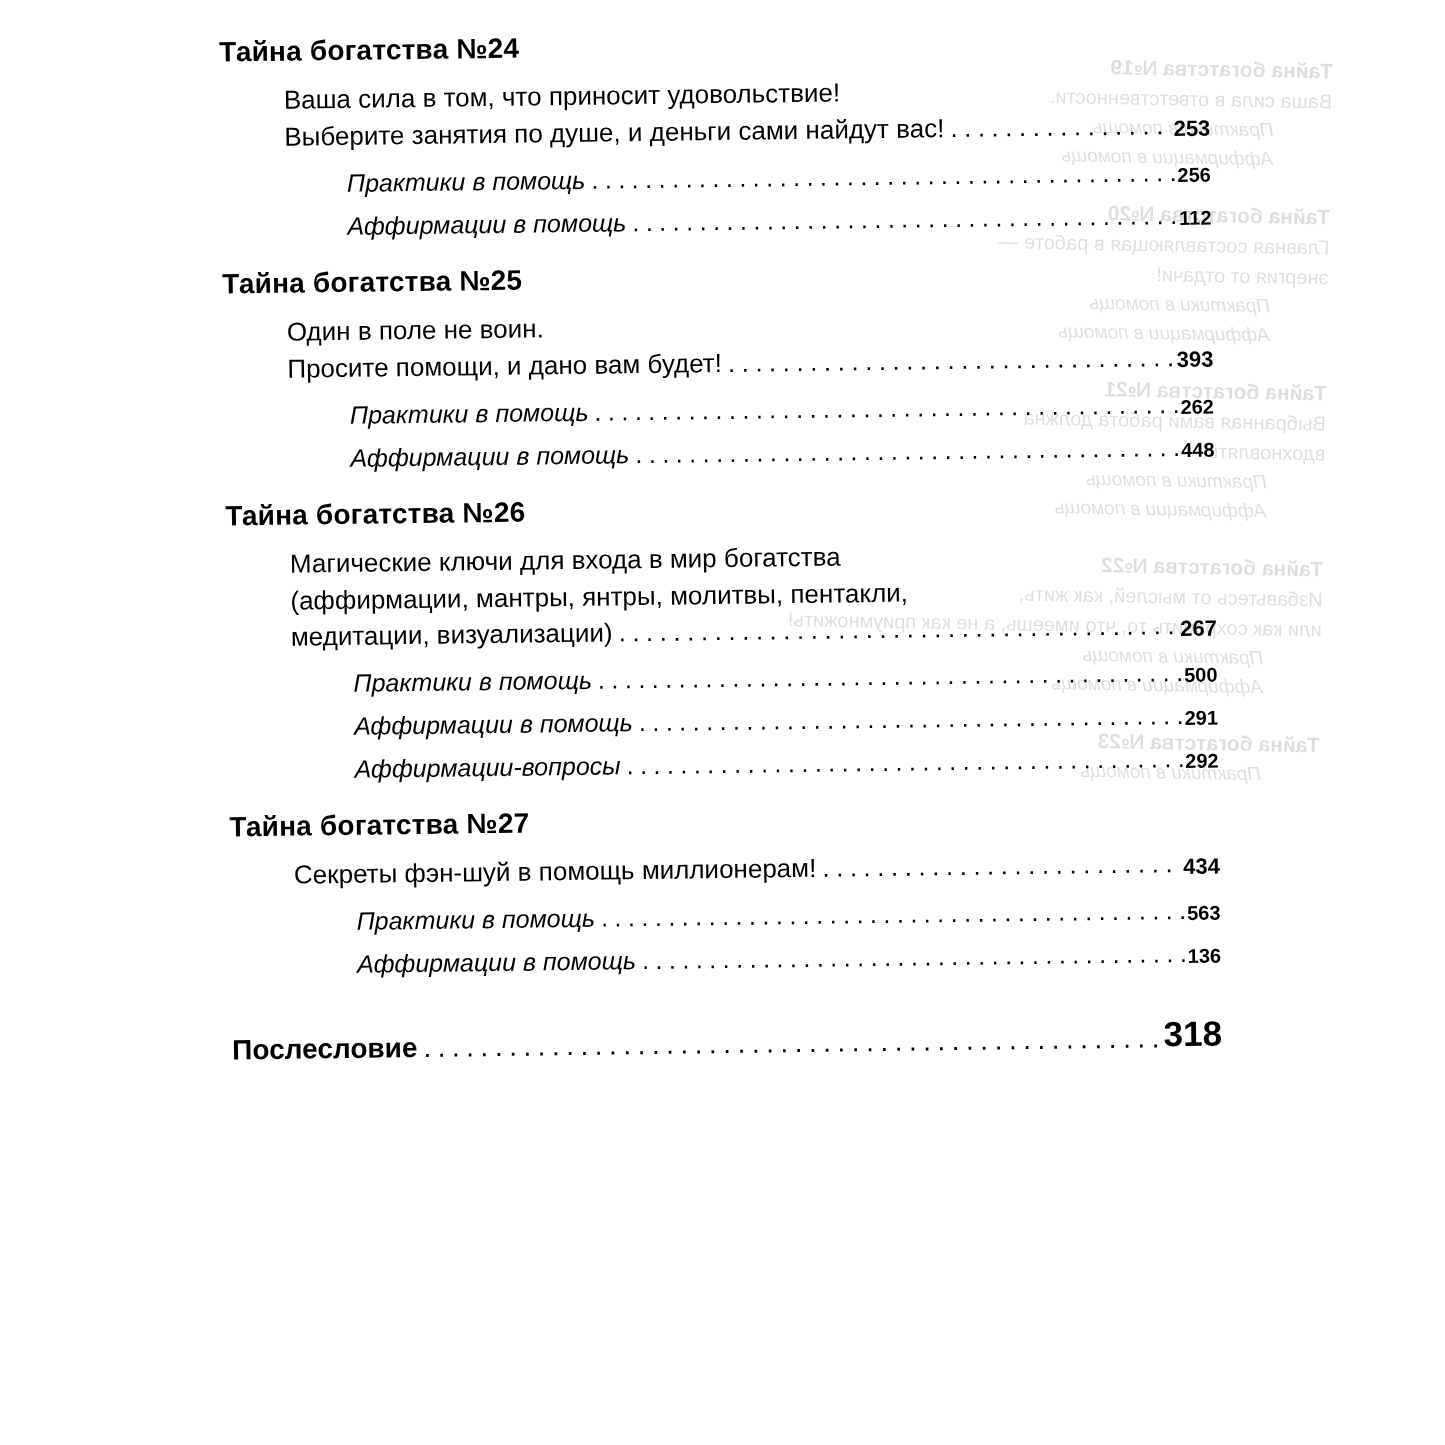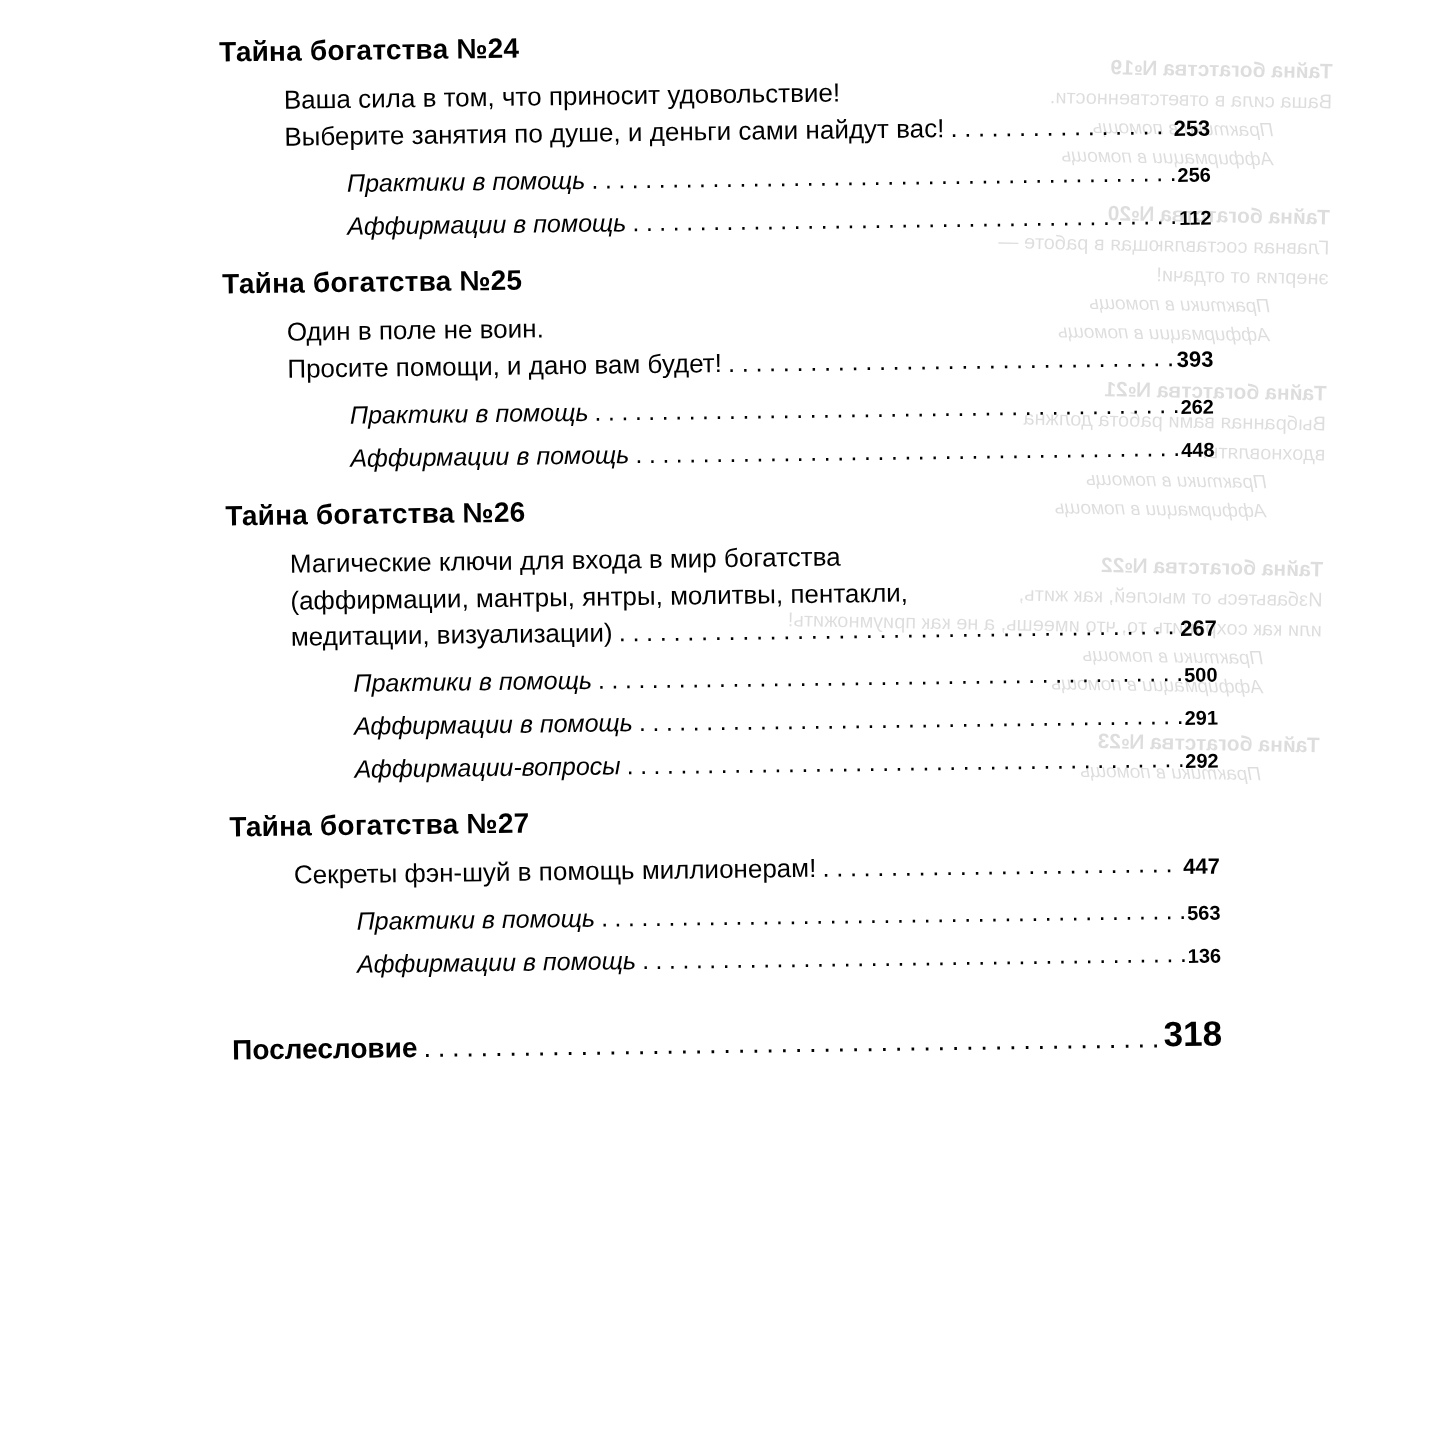--- a/index.html
+++ b/index.html
@@ -258,21 +258,21 @@
               <span class="pg">292</span>
             </div>
           </div>
         </div>
         <div class="chapter">
           <div class="ch-title">Тайна богатства №27</div>
           <div class="entry-main">
             <div class="lastline">
               <span class="txt">Секреты фэн-шуй в помощь миллионерам!</span>
               <span class="dots">............................................................</span>
-              <span class="pg">447</span>
+              <span class="pg">434</span>
             </div>
           </div>
           <div class="entry-sub">
             <div class="lastline">
               <span class="txt">Практики в помощь</span>
               <span class="dots">............................................................</span>
               <span class="pg">563</span>
             </div>
           </div>
           <div class="entry-sub">

